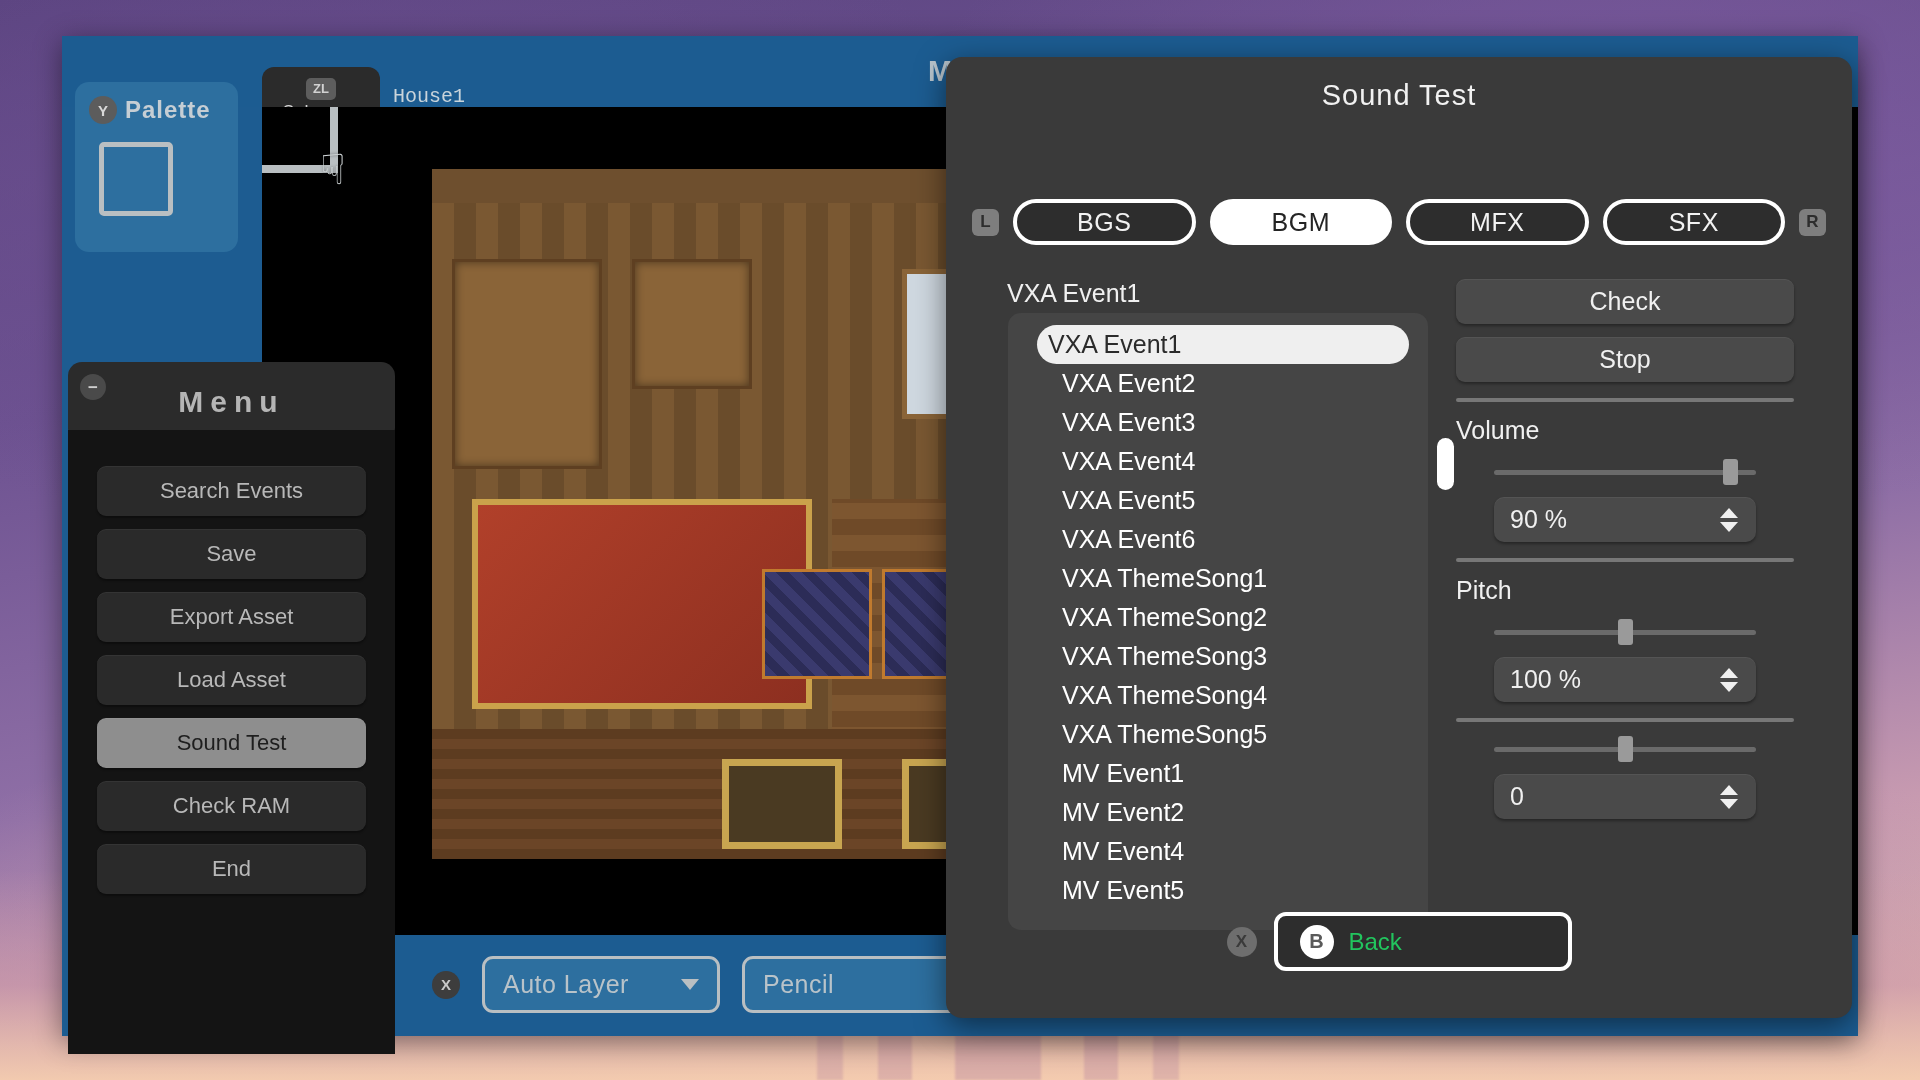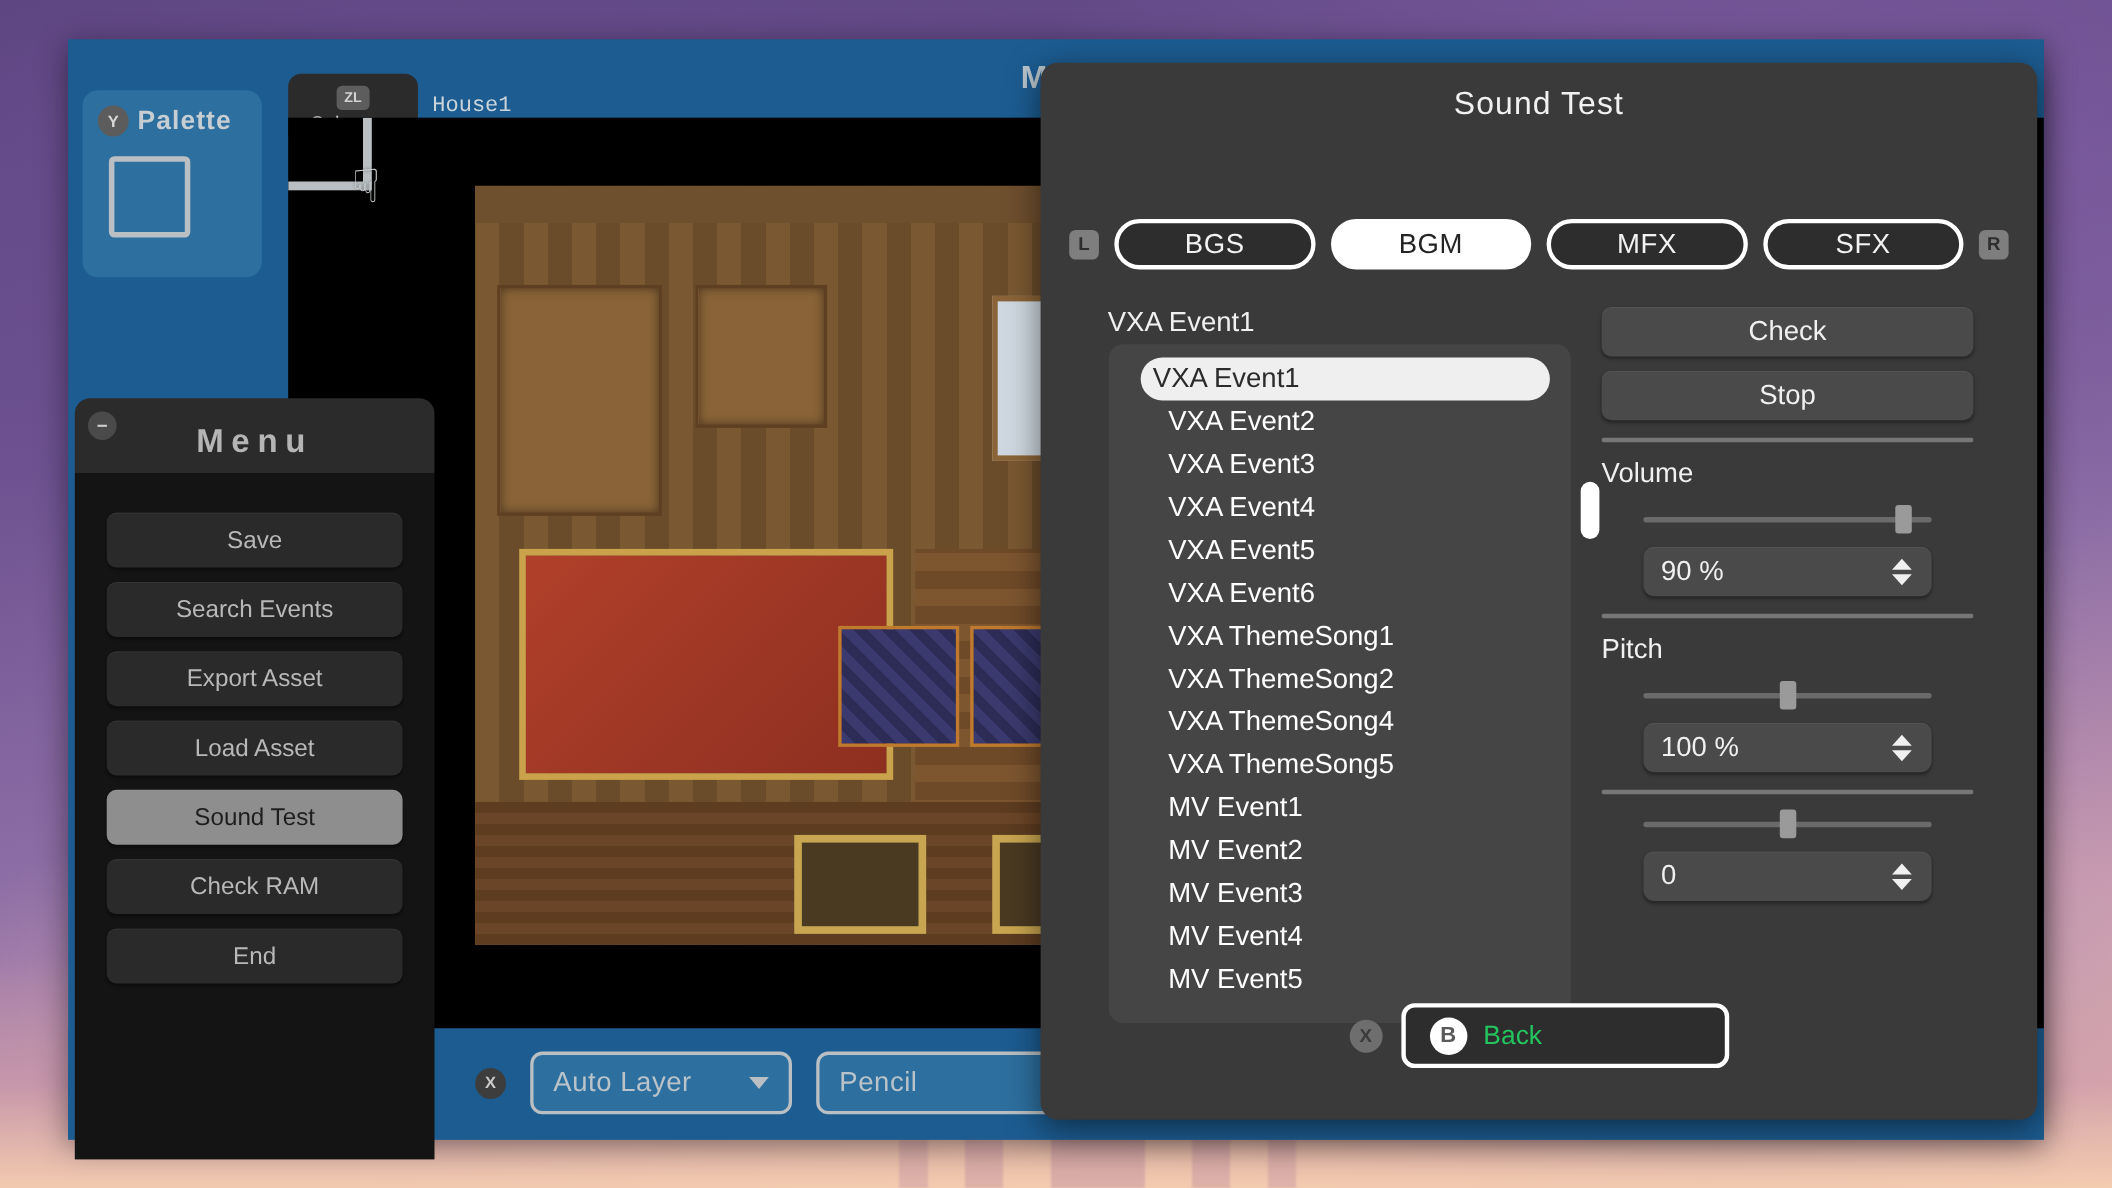--- a/index.html
+++ b/index.html
@@ -437,22 +437,22 @@
     </div>
   </div>
 </div>
 
 <div id="menu-overlay">
   <div id="menu-header">
     <div id="menu-minimize">−</div>
     <div id="menu-title">Menu</div>
   </div>
   <div id="menu-body">
+    <div class="menu-btn">Search Events</div>
     <div class="menu-btn">Save</div>
-    <div class="menu-btn">Search Events</div>
     <div class="menu-btn">Export Asset</div>
     <div class="menu-btn">Load Asset</div>
     <div class="menu-btn active">Sound Test</div>
     <div class="menu-btn">Check RAM</div>
     <div class="menu-btn">End</div>
   </div>
 </div>
 
 <div id="sound-test-dialog">
   <div id="sound-test-title">Sound Test</div>
@@ -470,25 +470,25 @@
 
   <div id="track-list-box">
     <div class="track-item selected">VXA Event1</div>
     <div class="track-item">VXA Event2</div>
     <div class="track-item">VXA Event3</div>
     <div class="track-item">VXA Event4</div>
     <div class="track-item">VXA Event5</div>
     <div class="track-item">VXA Event6</div>
     <div class="track-item">VXA ThemeSong1</div>
     <div class="track-item">VXA ThemeSong2</div>
+    <div class="track-item">VXA ThemeSong3</div>
     <div class="track-item">VXA ThemeSong4</div>
     <div class="track-item">VXA ThemeSong5</div>
     <div class="track-item">MV Event1</div>
     <div class="track-item">MV Event2</div>
-    <div class="track-item">MV Event3</div>
     <div class="track-item">MV Event4</div>
     <div class="track-item">MV Event5</div>
   </div>
 
   <div id="controls-col">
     <div class="ctrl-btn">Check</div>
     <div class="ctrl-btn">Stop</div>
 
     <div class="ctrl-divider"></div>
 

